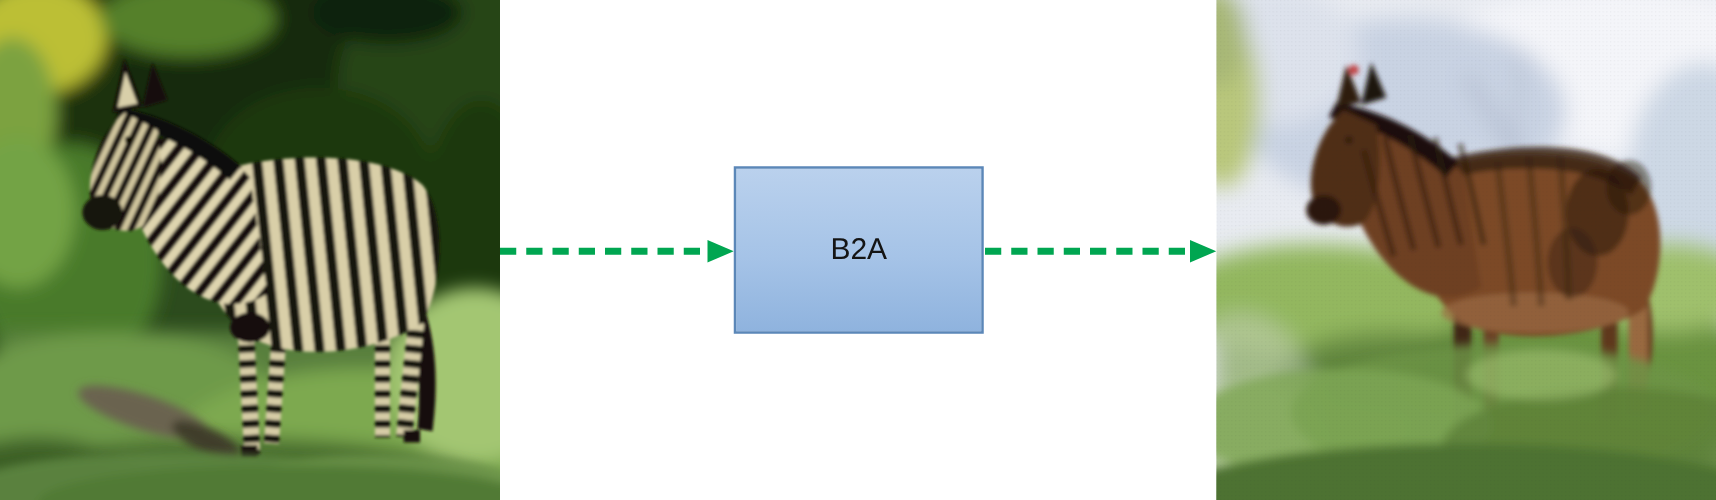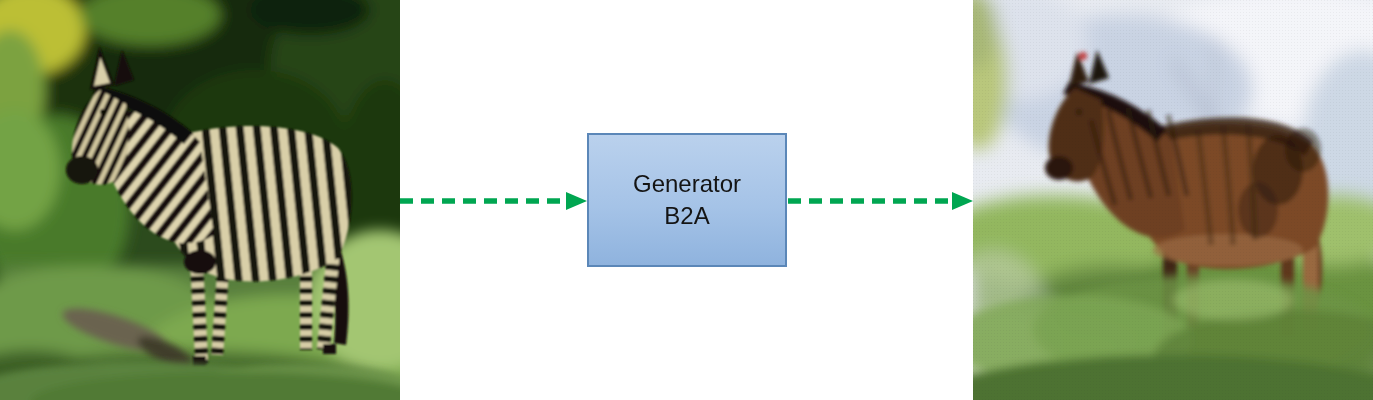--- a/index.html
+++ b/index.html
@@ -107,21 +107,20 @@
       </g>
     </svg>
   </div>
 
   <svg class="arrow arrow-left" viewBox="0 0 187 24">
     <line x1="0" y1="12" x2="166" y2="12" stroke-width="5.5" stroke-dasharray="13 8" stroke="#00A651"></line>
     <polygon points="166,3 187,12 166,21" fill="#00A651"></polygon>
   </svg>
 
   <div class="gen-box">
-    <span>Generator</span>
     <span>B2A</span>
   </div>
 
   <svg class="arrow arrow-right" viewBox="0 0 187 24">
     <line x1="2" y1="12" x2="166" y2="12" stroke-width="5.5" stroke-dasharray="13 8" stroke="#00A651"></line>
     <polygon points="166,3 187,12 166,21" fill="#00A651"></polygon>
   </svg>
 
   <div class="photo photo-right" aria-label="Blurry GAN-generated picture of a brown horse with faint zebra stripe remnants standing in grass against a pale sky">
     <svg viewBox="0 0 400 400">

